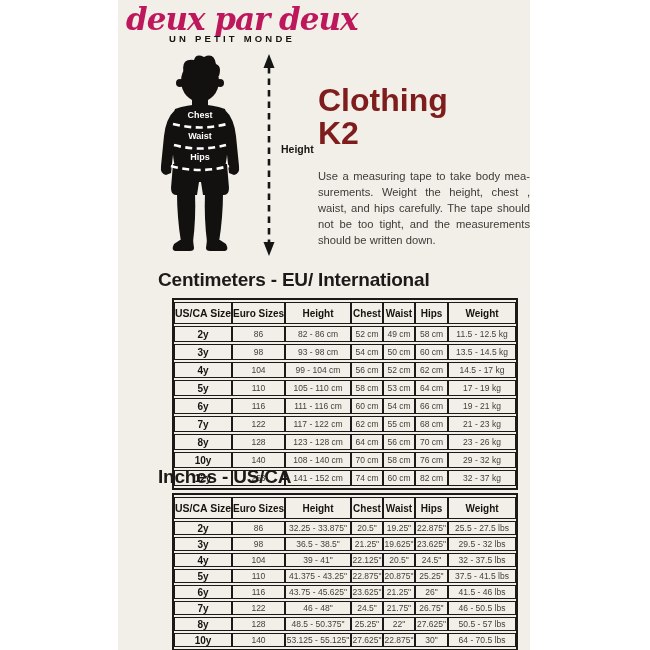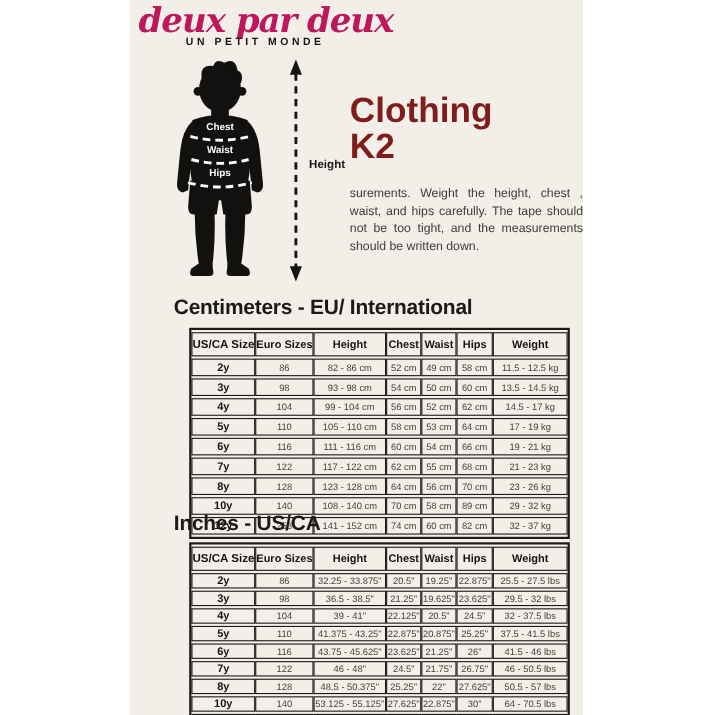--- a/index.html
+++ b/index.html
@@ -112,20 +112,21 @@
       <text x="137" y="99" fill="#151513" font-family="Liberation Sans, sans-serif" font-size="10.5" font-weight="bold">Height</text>
     </svg>
   </div>
 
   <div class="title">
     <div>Clothing</div>
     <div>K2</div>
   </div>
 
   <div class="intro" id="intro">
+      <div>Use a measuring tape to take body mea-</div>
       <div>surements. Weight the height, chest ,</div>
       <div>waist, and hips carefully. The tape should</div>
       <div>not be too tight, and the measurements</div>
       <div>should be written down.</div>
     </div>
 
   <div class="sec-heading" id="heading-cm">Centimeters - EU/ International</div>
   <table class="size-table" id="table-cm">
     <thead>
         <tr>
@@ -201,21 +202,21 @@
           <td>56 cm</td>
           <td>70 cm</td>
           <td>23 - 26 kg</td>
         </tr>
         <tr>
           <td>10y</td>
           <td>140</td>
           <td>108 - 140 cm</td>
           <td>70 cm</td>
           <td>58 cm</td>
-          <td>89 cm</td>
+          <td>76 cm</td>
           <td>29 - 32 kg</td>
         </tr>
         <tr>
           <td>12y</td>
           <td>253</td>
           <td>141 - 152 cm</td>
           <td>74 cm</td>
           <td>60 cm</td>
           <td>82 cm</td>
           <td>32 - 37 kg</td>

